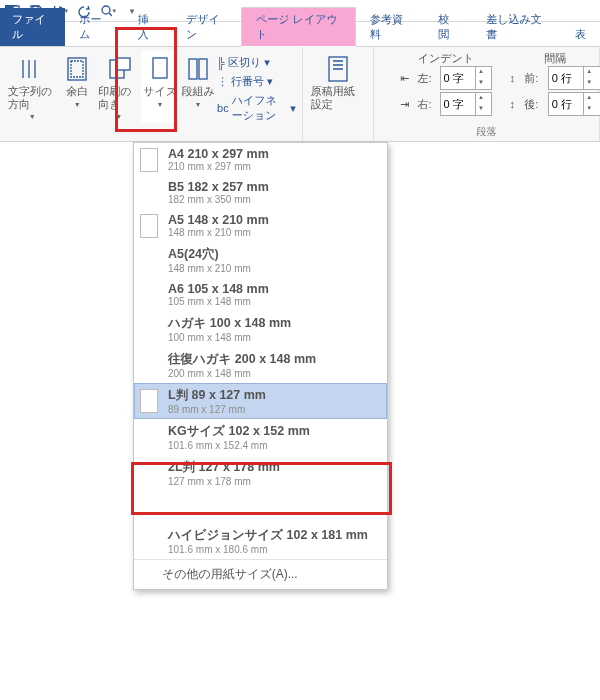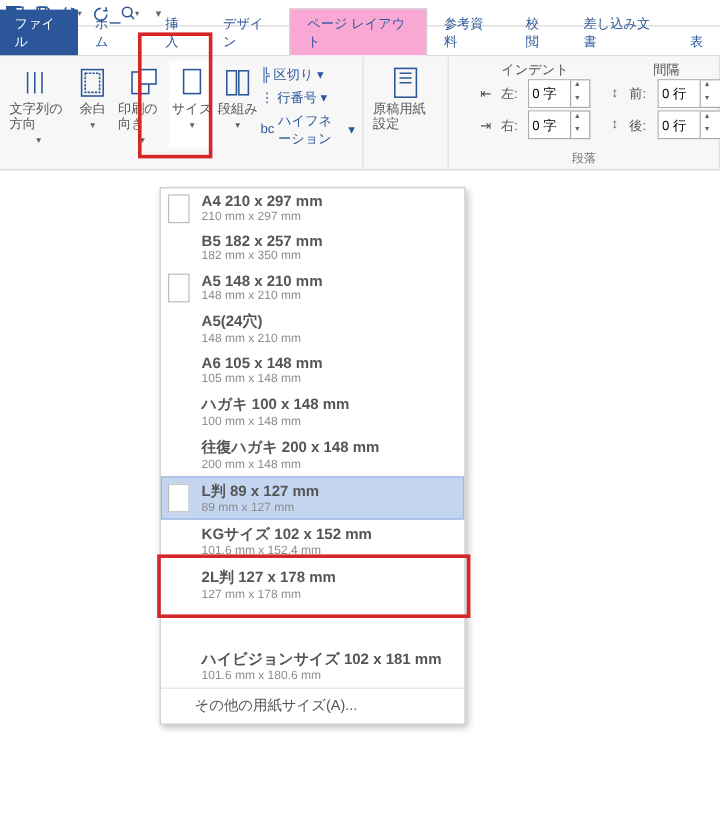--- a/index.html
+++ b/index.html
@@ -26,21 +26,21 @@
   .spin { display:flex; border:1px solid #ababab; height:24px; background:#fff;}
   .spin input { border:0; width:34px; font-size:11px; padding:0 3px; }
   .spin .arrows { width:12px; display:flex; flex-direction:column; border-left:1px solid #ababab;}
   .spin .arrows div{ flex:1; font-size:6px; text-align:center; color:#666; line-height:8px;}
   .para-head { font-size:11px; color:#555; text-align:center;}
   
   .hl { position:absolute; border:3px solid #d72626; pointer-events:none; z-index:40;}
   .hl.size {}
   .hl.sel  {}
   
-  .menu { position:absolute; left:133px; top:156px; width:255px; max-height:559px; background:#fff; border:1px solid #c8c8c8; box-shadow:2px 3px 6px rgba(0,0,0,.25); display:flex; flex-direction:column; z-index:30;}
+  .menu { position:absolute; left:133px; top:142px; width:255px; max-height:559px; background:#fff; border:1px solid #c8c8c8; box-shadow:2px 3px 6px rgba(0,0,0,.25); display:flex; flex-direction:column; z-index:30;}
   .menu-list { overflow-y:hidden; flex:1; }
   .mi { display:flex; align-items:center; padding:4px 8px 4px 6px; gap:10px; }
   .mi .thumb { width:18px; height:24px; border:1px solid #bcbcbc; background:#fff; flex:0 0 18px;}
   .mi .thumb.blank { border:0; }
   .mi .txts { display:flex; flex-direction:column; }
   .mi .t1 { font-size:12.5px; font-weight:bold; color:#555;}
   .mi .t2 { font-size:10px; color:#8c8c8c;}
   .mi.sel { background:#c4d6ef; border:1px solid #94b4df; padding:3px 7px 3px 5px;}
   .menu-foot { border-top:1px solid #e3e3e3; padding:6px 10px 6px 28px; font-size:12px; color:#555;}
   

